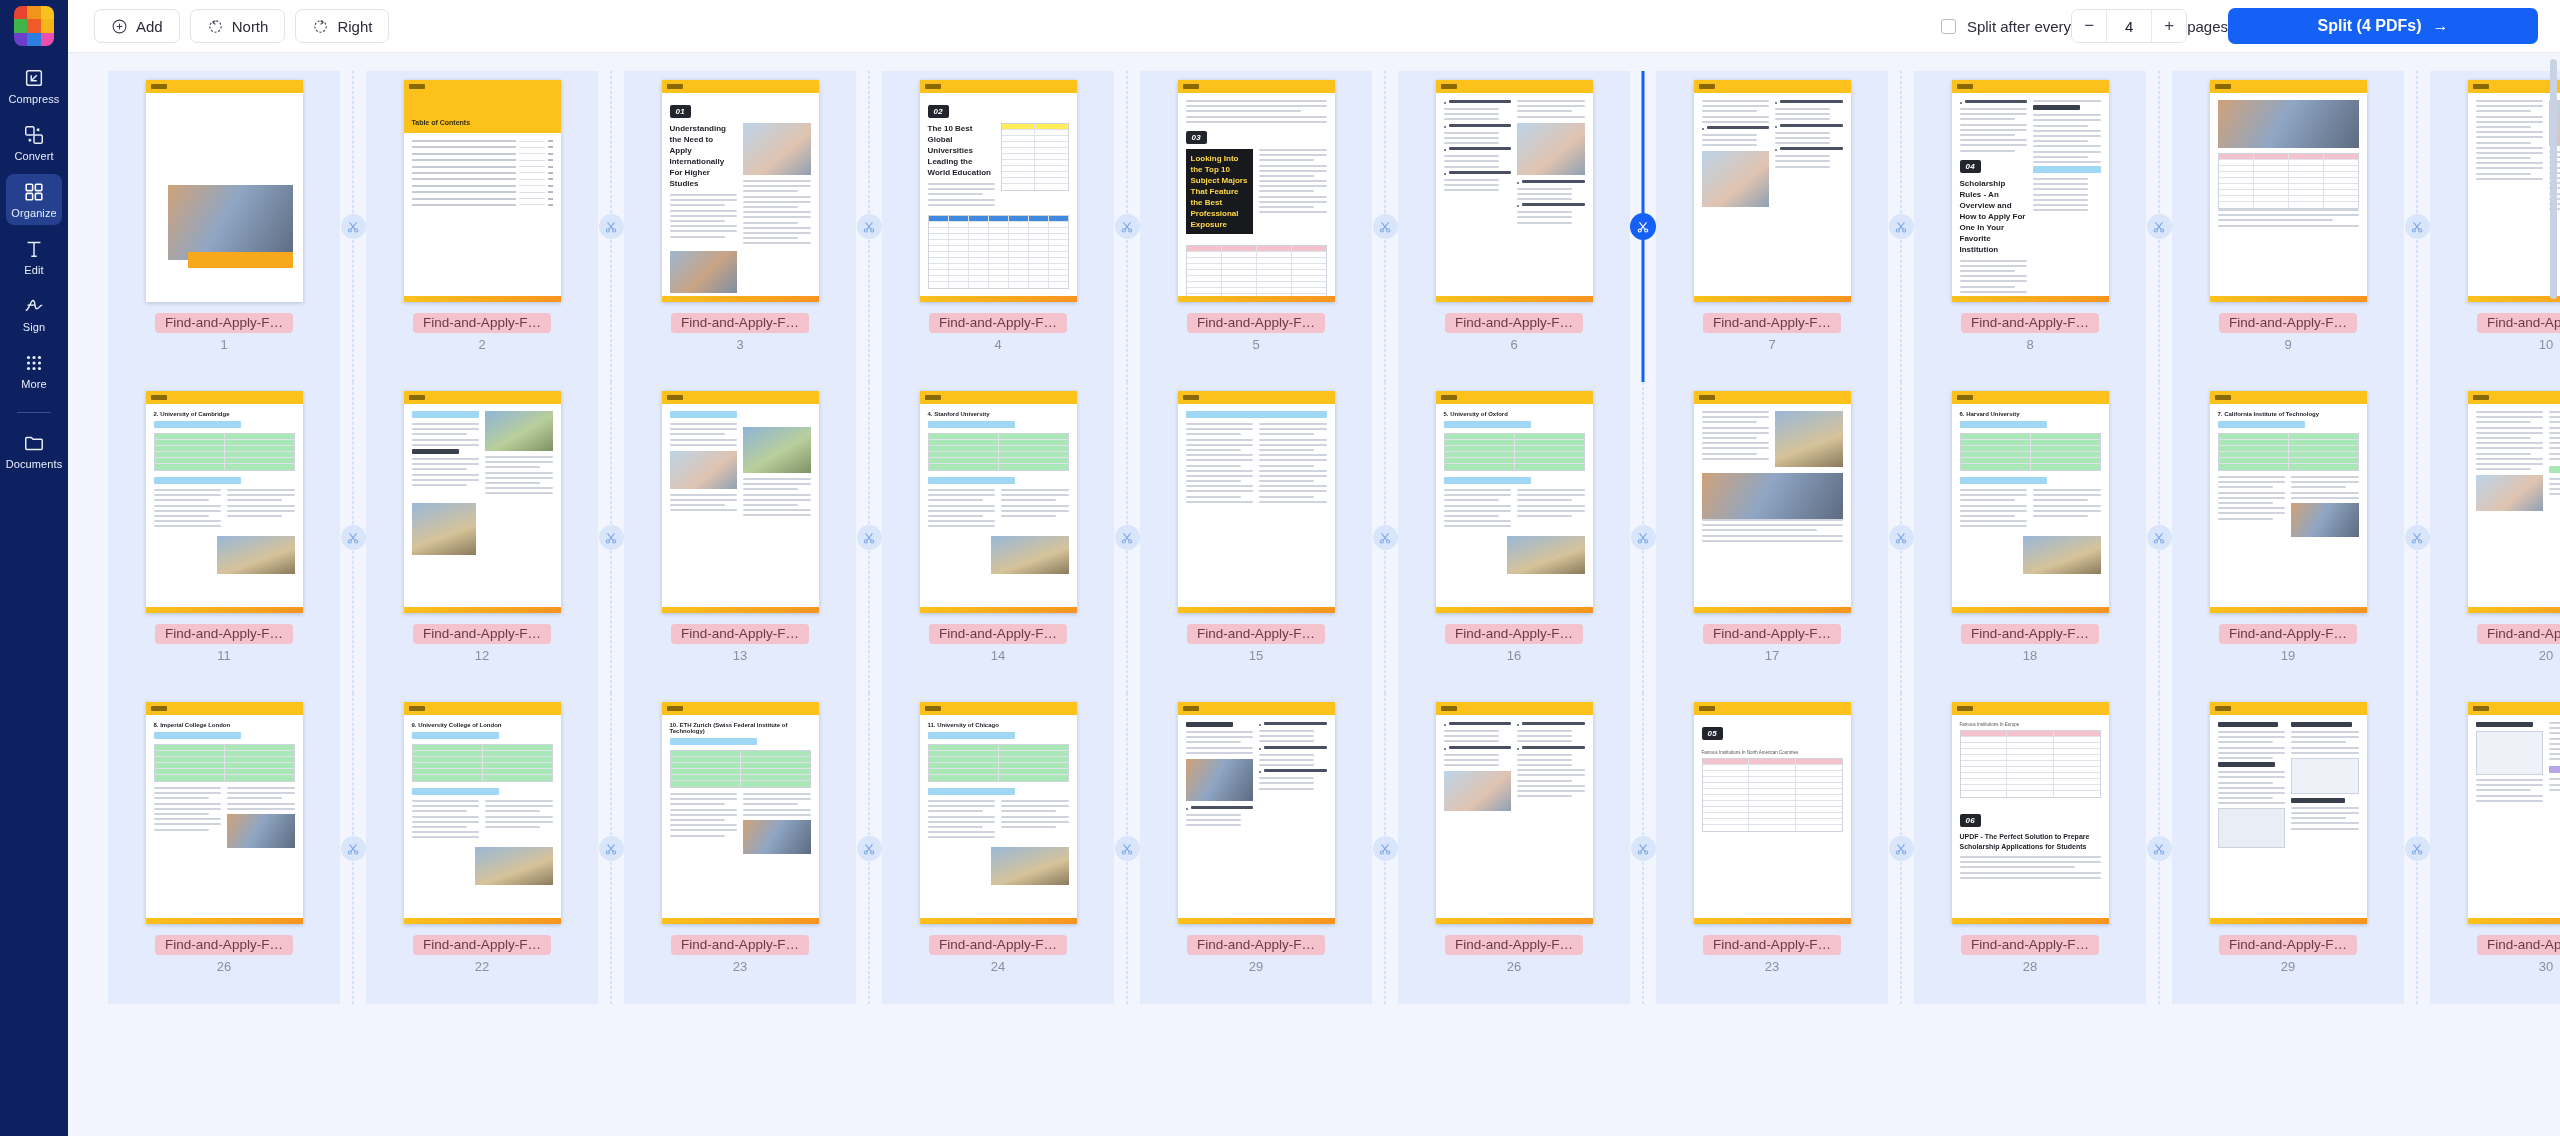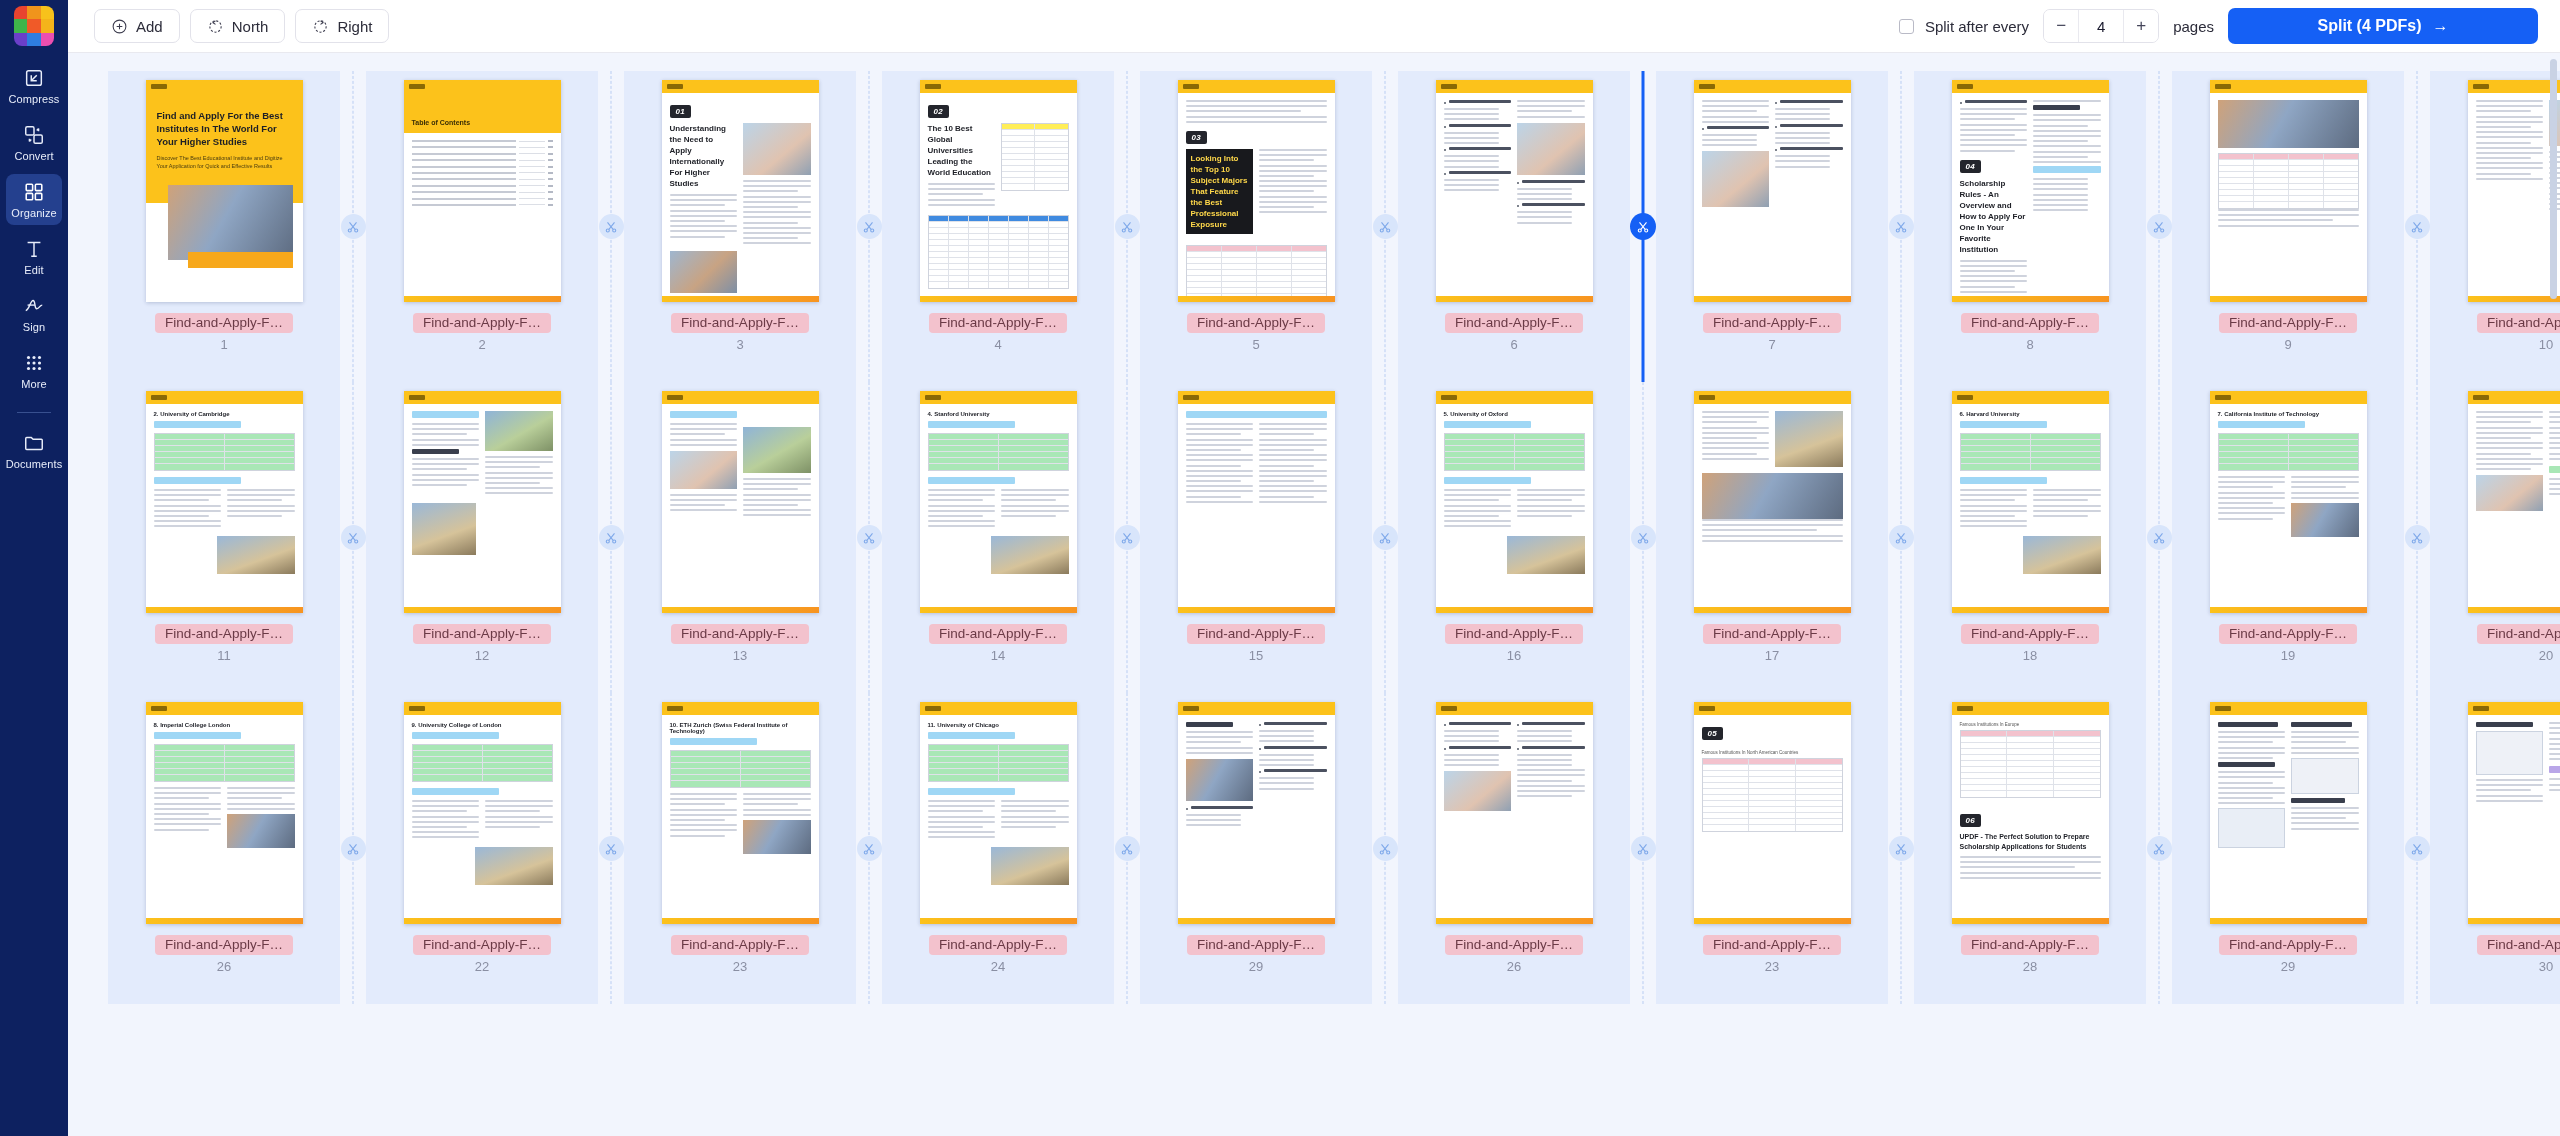--- a/index.html
+++ b/index.html
@@ -54,21 +54,21 @@
     border-bottom: 1px solid #e9e9ef;
   }
   .tool-group { display: flex; align-items: center; gap: 10px; }
   .tbtn {
     display: flex; align-items: center; gap: 8px;
     height: 34px; padding: 0 16px; border: 1px solid #e2e2ea; border-radius: 7px;
     background: #fff; font-size: 15px; color: #2c2c3a; cursor: pointer; white-space: nowrap;
   }
   .tbtn svg { width: 17px; height: 17px; display: block; }
 
-  .right-tools { display: flex; align-items: center; gap: 14px; }
+  .right-tools { display: flex; align-items: center; }
   .split-every { display: flex; align-items: center; gap: 11px; font-size: 15px; color: #2c2c3a; cursor: pointer; }
   .chk { width: 15px; height: 15px; border: 1.6px solid #b9bac6; border-radius: 3px; background: #fff; }
   .stepper { display: flex; align-items: center; border: 1px solid #e2e2ea; border-radius: 7px; height: 34px; overflow: hidden; }
   .stepper .sbtn {
     width: 34px; height: 100%; display: flex; align-items: center; justify-content: center;
     font-size: 17px; color: #44455a; background: #fff; cursor: pointer;
   }
   .stepper .sval {
     width: 46px; height: 100%; display: flex; align-items: center; justify-content: center;
     font-size: 15px; color: #1a1a2e; border-left: 1px solid #e9e9ef; border-right: 1px solid #e9e9ef;
@@ -320,24 +320,20 @@
     <div class="canvas">
       <div class="rows" id="rows">
           <div class="row">
             <div class="divider edge"></div>
             <div class="pcell sel">
               <div class="thumb">
                 <div class="pg">
                   <div class="hdr">
                     <span class="logo-mini"></span>
                   </div>
-                  <div class="cover-top">
-                    <div class="cover-h">Find and Apply For the Best Institutes In The World For Your Higher Studies</div>
-                    <div class="cover-sub">Discover The Best Educational Institute and Digitize Your Application for Quick and Effective Results</div>
-                  </div>
                   <div class="photo ppl" style="position:absolute;left:22px;right:10px;top:105px;height:75px;"></div>
                   <div style="position:absolute;left:42px;right:10px;top:172px;height:16px;background:#f7a81b;"></div>
                 </div>
               </div>
               <div class="pname">Find-and-Apply-F…</div>
               <div class="pnum">1</div>
             </div>
             <div class="divider">
               <span class="dline"></span>
               <span class="dcirc">

